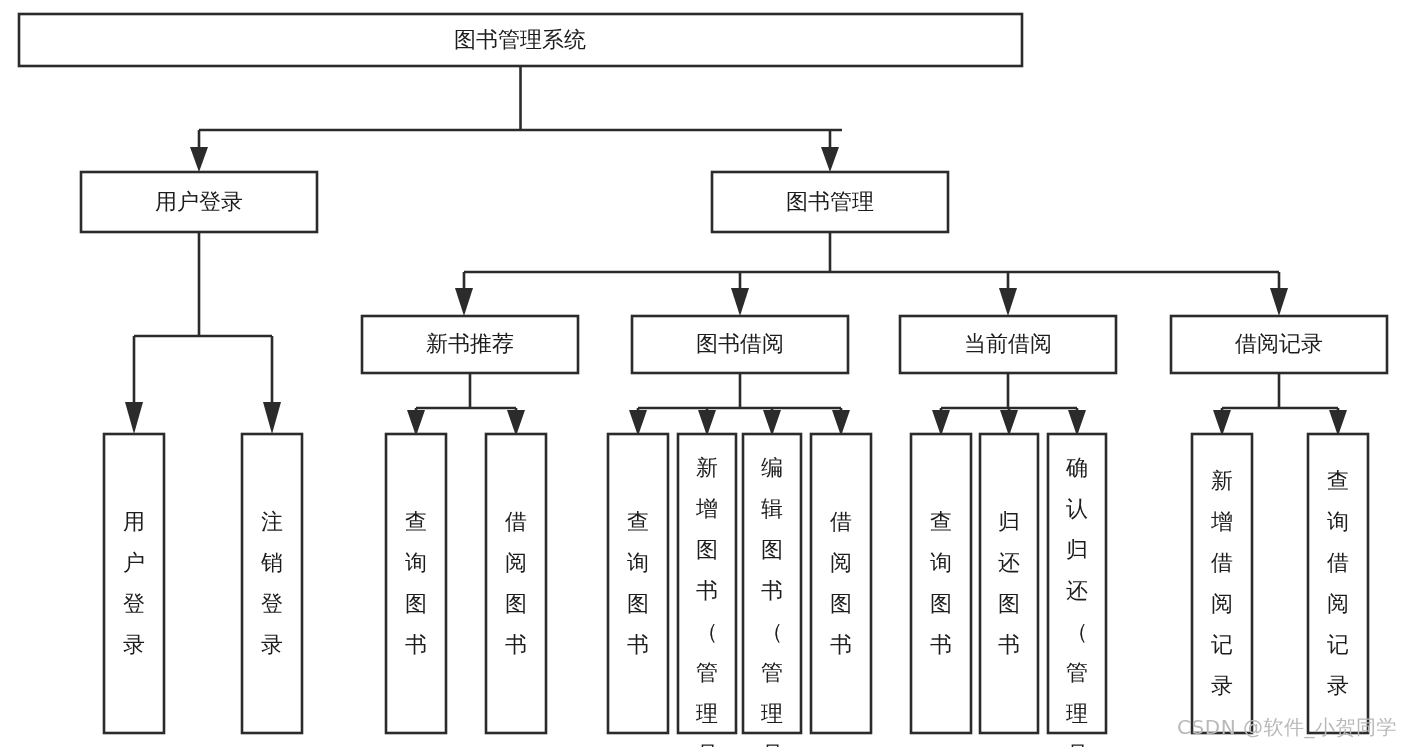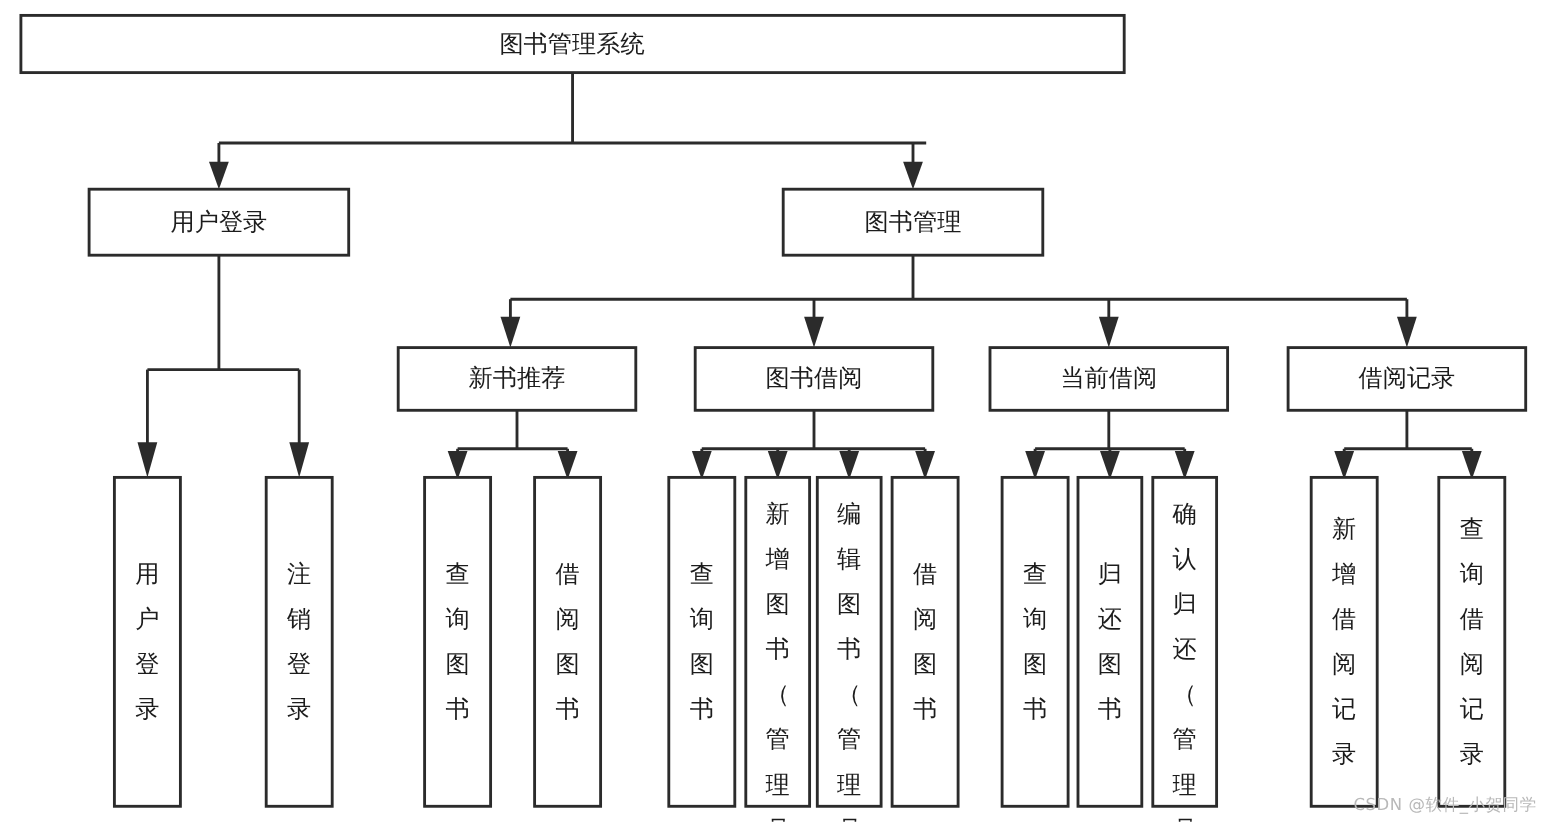--- a/index.html
+++ b/index.html
@@ -52,21 +52,21 @@
   }
   .arrow-head {
     fill: #2b2b2b;
     stroke: none;
   }
   .watermark {
     position: absolute;
     right: 8px;
     bottom: 6px;
     font-family: "DejaVu Sans", "Liberation Sans", sans-serif;
-    font-size: 15px;
+    font-size: 20px;
     color: #b9b9b9;
     letter-spacing: 0.5px;
     white-space: nowrap;
     pointer-events: none;
   }
 </style>
 </head>
 <body>
 
 <div id="diagram-root">

